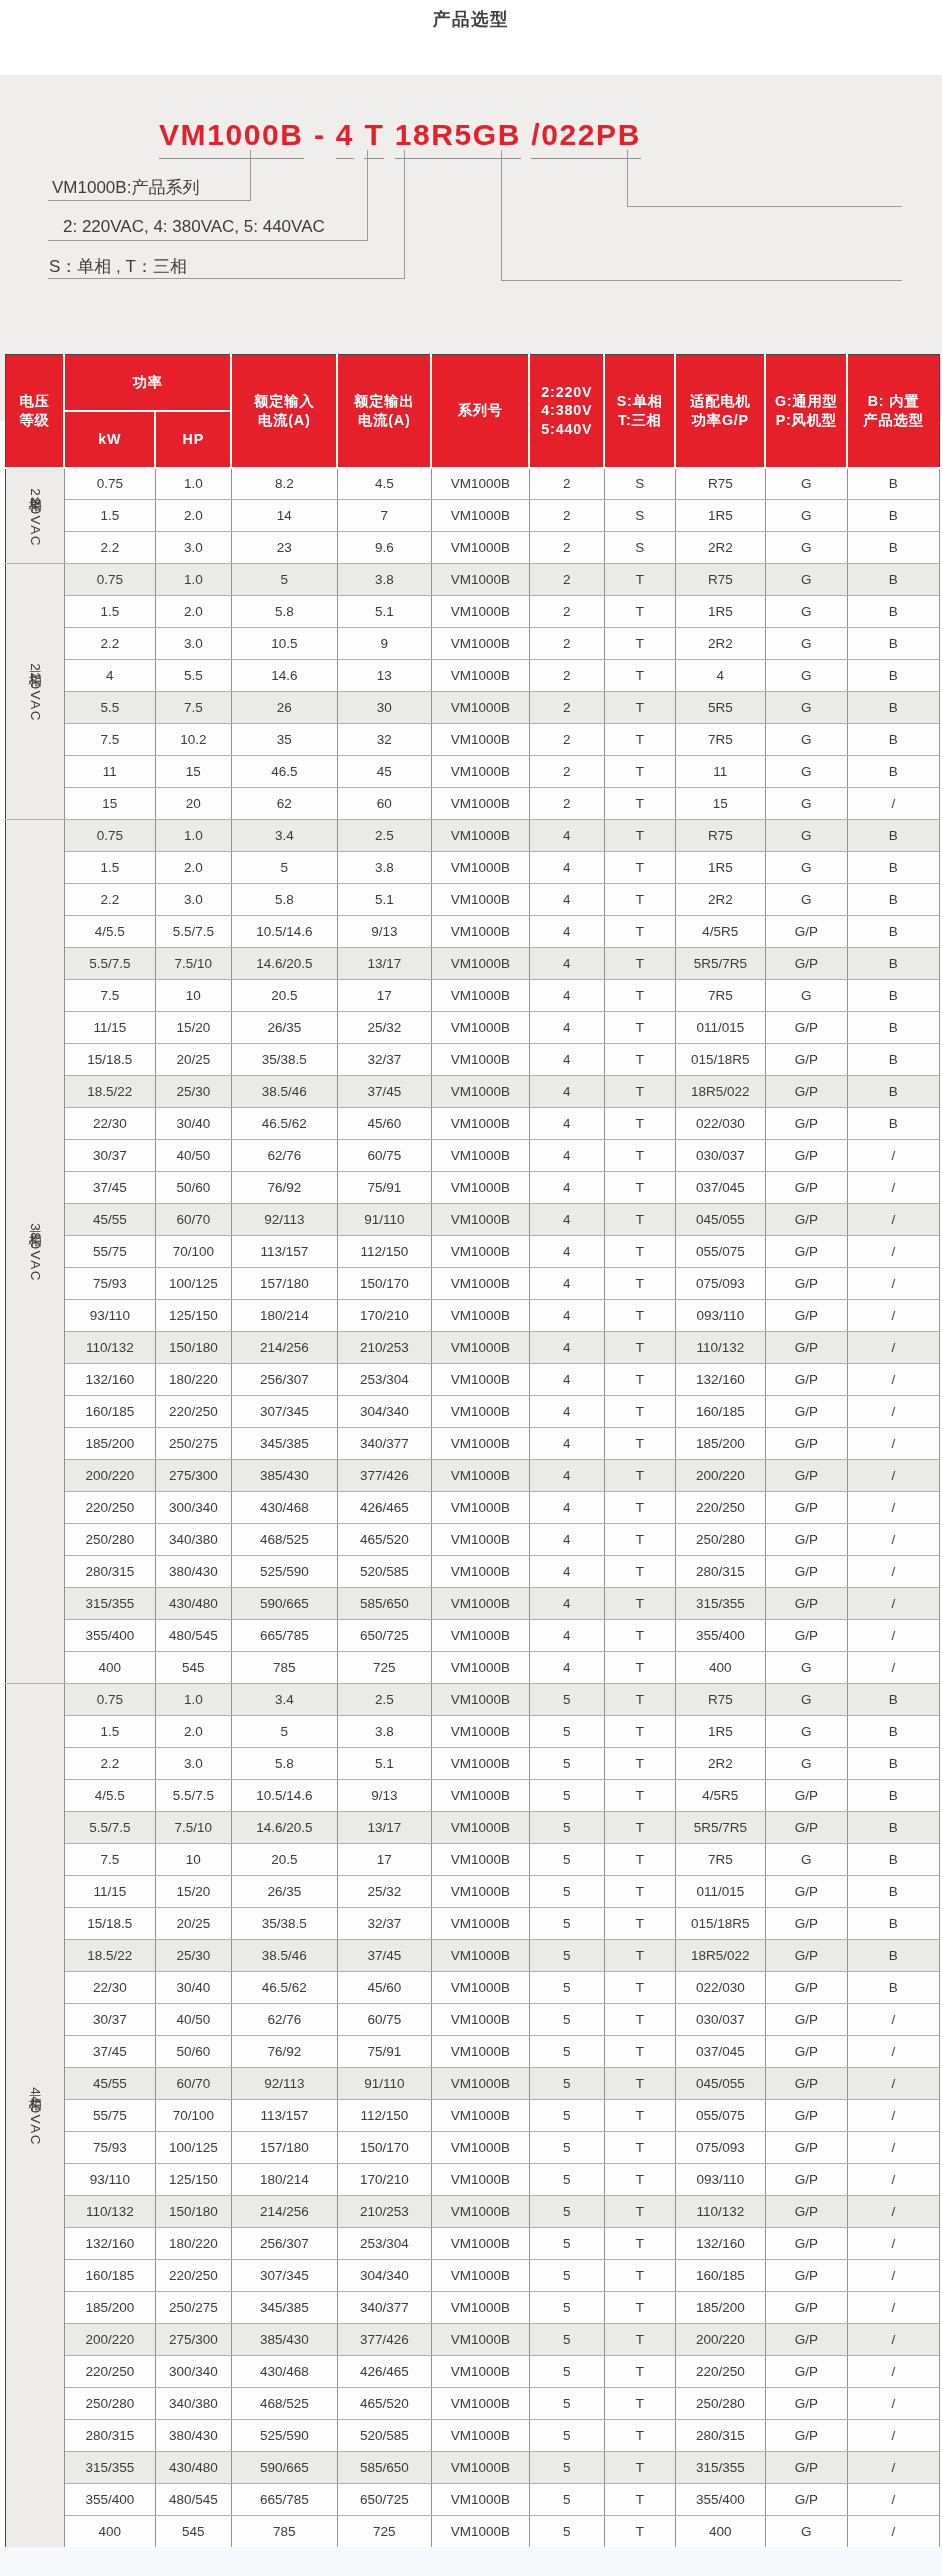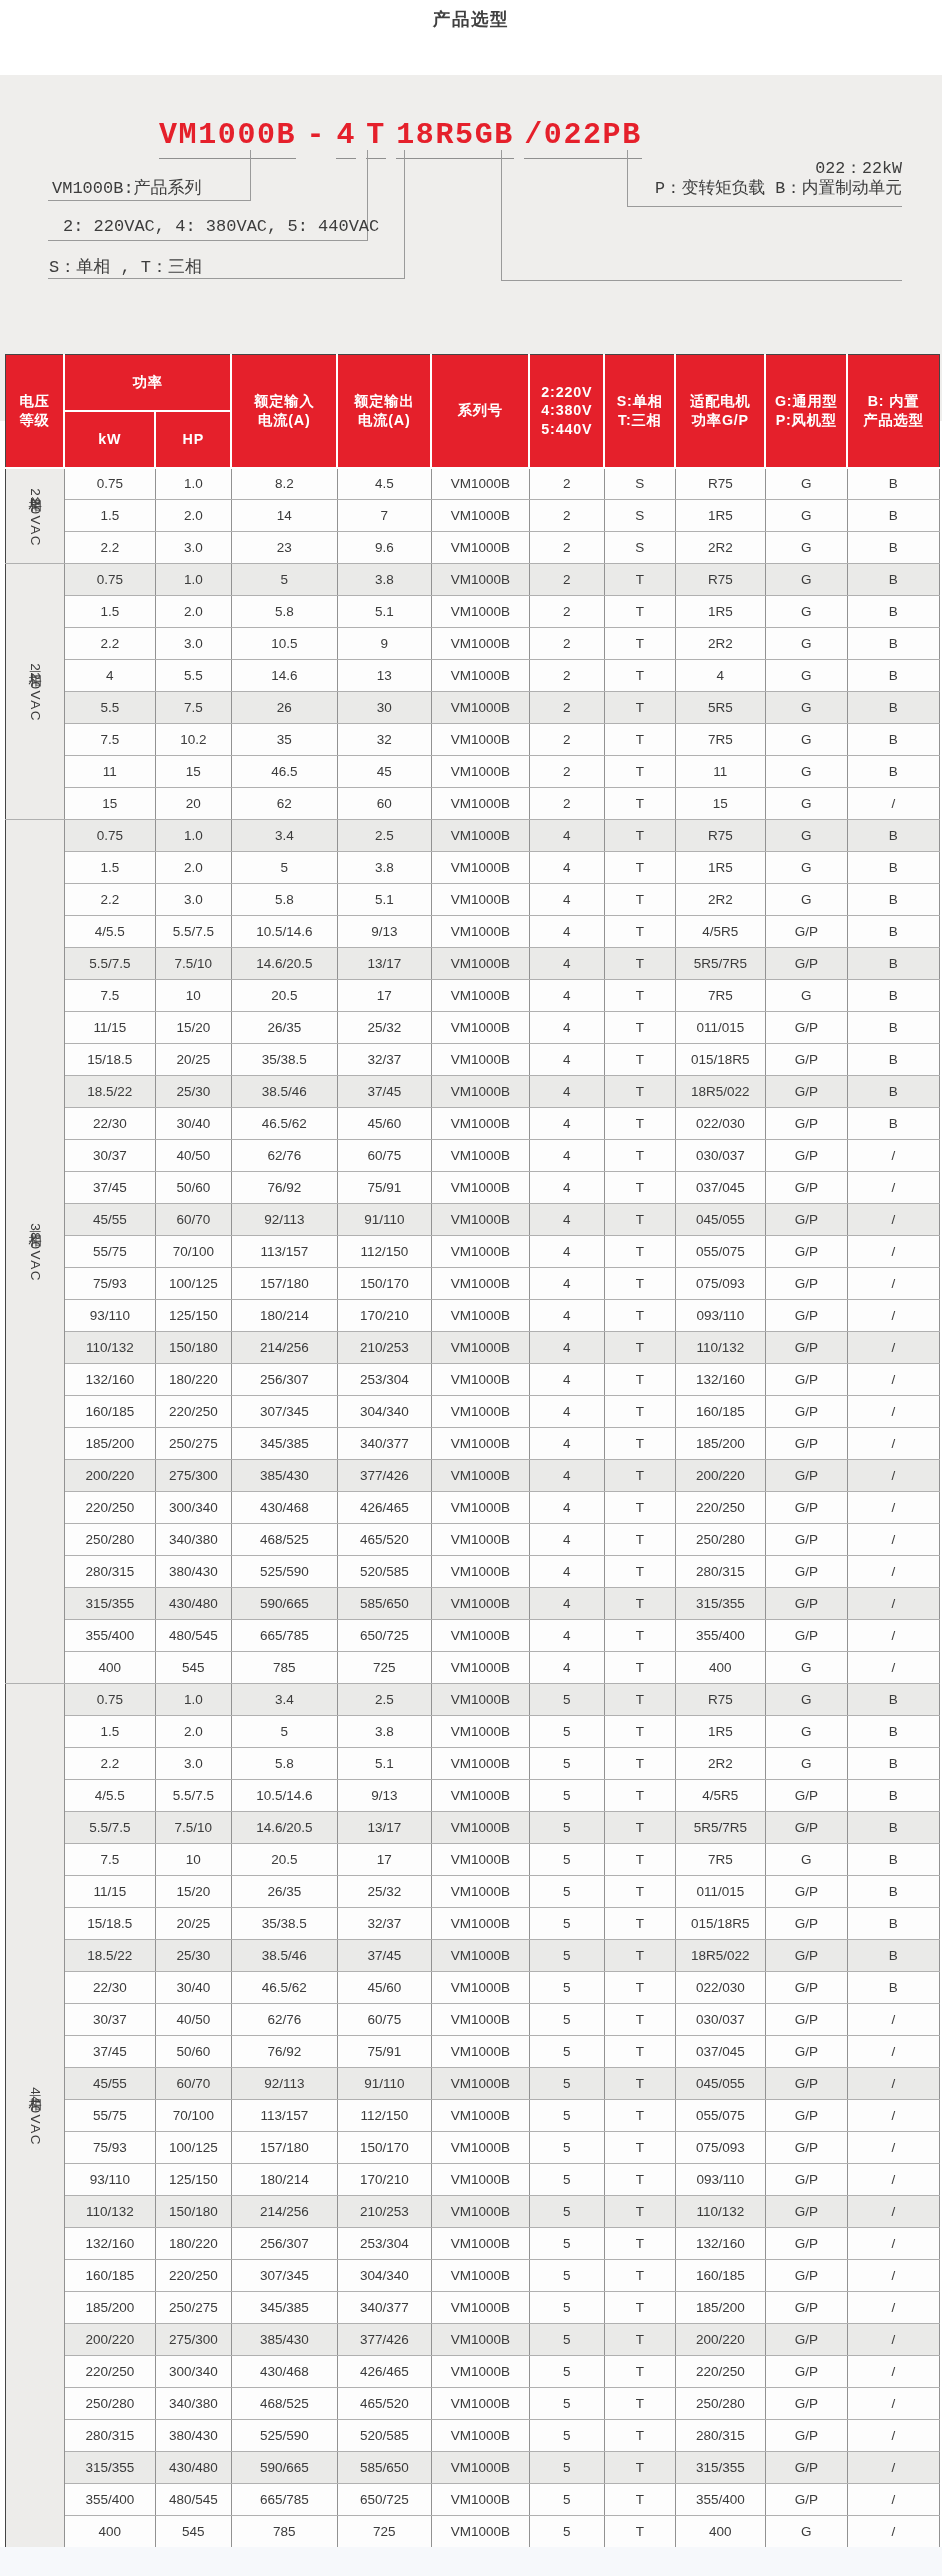--- a/index.html
+++ b/index.html
@@ -12,21 +12,20 @@
   
   .page-title{
     position:absolute;top:7.1px;left:0;width:100%;
     text-align:center;font-size:17.5px;font-weight:600;
     color:#404040;letter-spacing:1.6px;
   }
   
   .diagram-panel{
     position:absolute;top:75px;left:0;width:942px;height:346px;
     background:#efeeec;
-    font-family:Liberation Mono, monospace;
   }
   .model-code{
     position:absolute;left:159px;top:43px;
     font-size:30px;font-weight:bold;color:#e5202b;
     letter-spacing:1.6px;white-space:nowrap;
   }
   .model-code .seg{display:inline-block;margin-right:10.3px;padding-bottom:5.6px;}
   .model-code .seg.u{border-bottom:1.6px solid #8f8f8f;}
   .model-code .seg:last-child{margin-right:0;}
   .vline,.hline{position:absolute;background:#9a9a9a;}
@@ -94,24 +93,20 @@
 
     <div class="vline" style="left:627px;top:75px;height:56px"></div>
     <div class="hline" style="left:627px;top:131px;width:275px"></div>
     <div class="vline" style="left:501px;top:75px;height:130px"></div>
     <div class="hline" style="left:501px;top:205px;width:401px"></div>
 
     <div class="callout" style="left:52px;top:101px">VM1000B:产品系列</div>
     <div class="callout" style="left:63px;top:142px">2: 220VAC,  4: 380VAC,  5: 440VAC</div>
     <div class="callout" style="left:49px;top:180px">S：单相 , T：三相</div>
 
-    <div class="callout-right" style="top:84px">
-      <div>022：22kW</div>
-      <div>P：变转矩负载    B：内置制动单元</div>
-    </div>
   </div>
 
   <table class="product">
     <colgroup>
       <col style="width:59px">
         <col style="width:91px">
         <col style="width:76px">
       <col style="width:106px">
         <col style="width:94px">
         <col style="width:98px">

